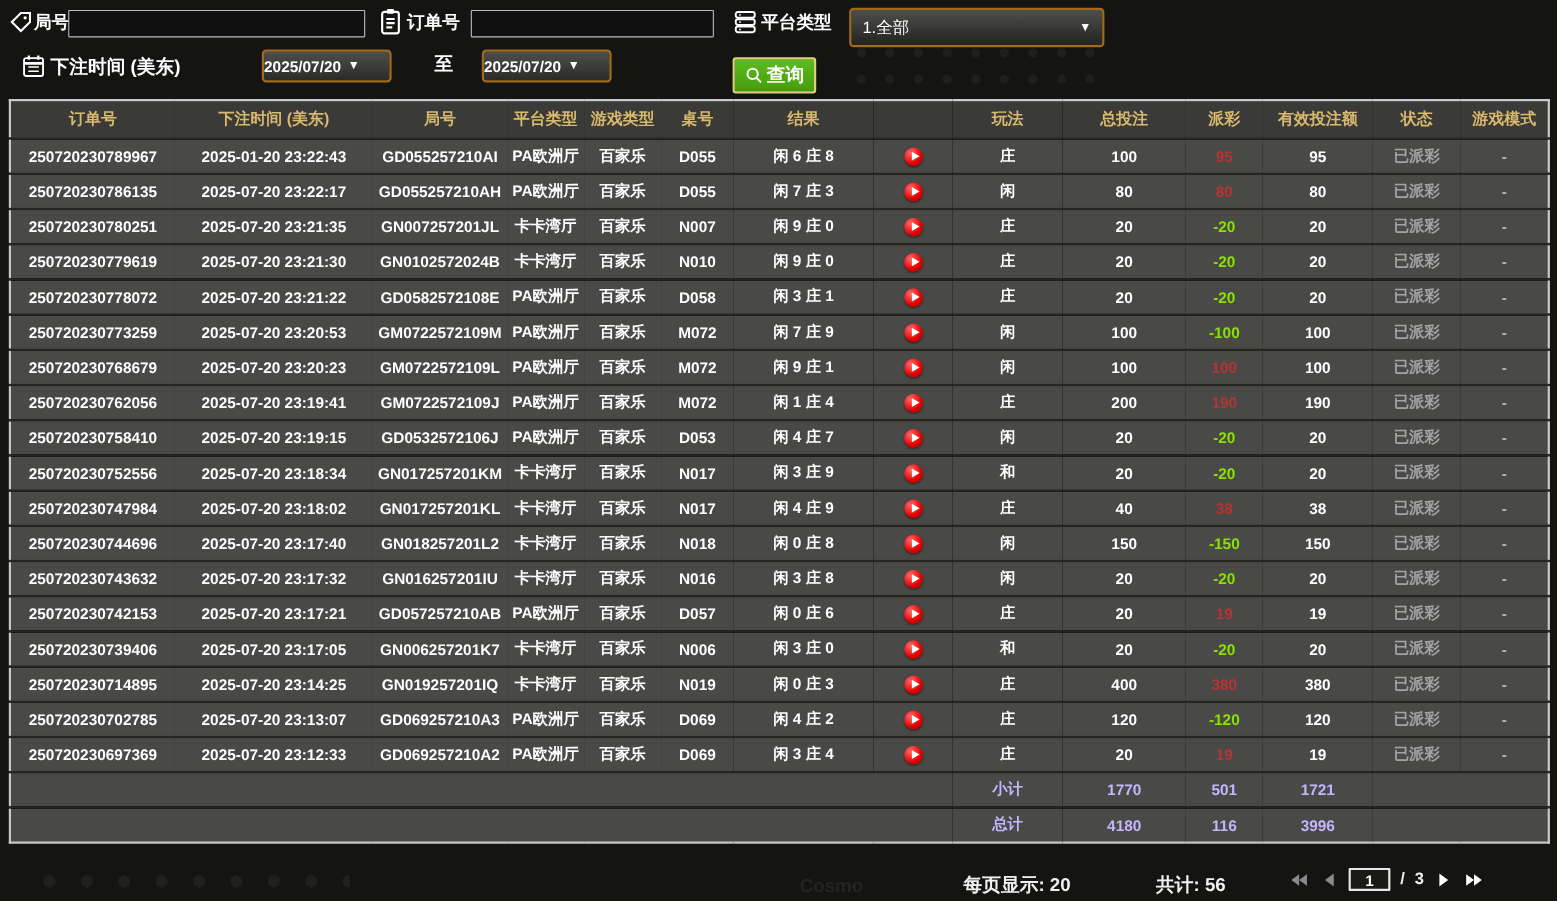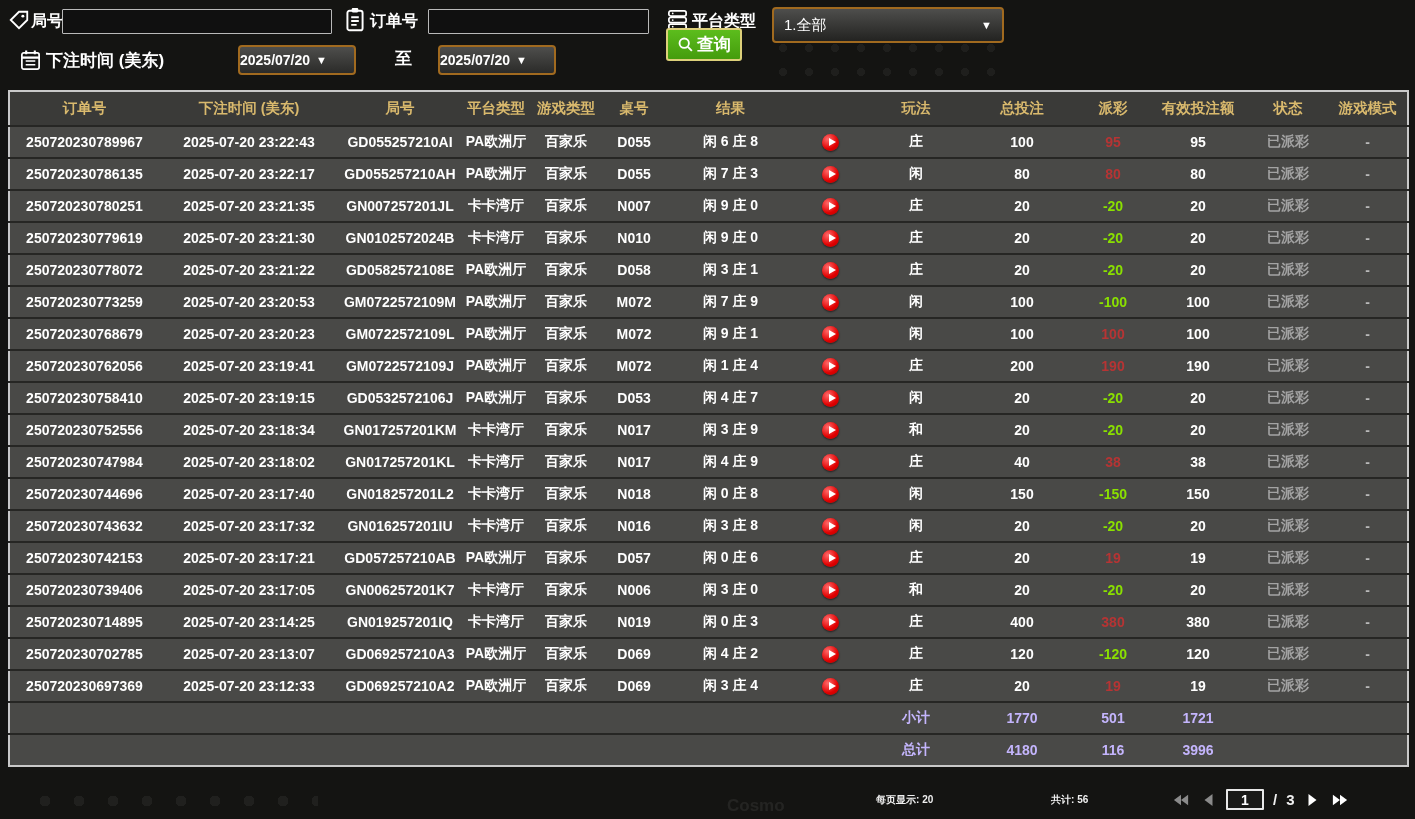--- a/index.html
+++ b/index.html
@@ -67,21 +67,21 @@
     width:17px;height:17px;border-radius:50%;display:inline-block;position:relative;vertical-align:middle;
     background:radial-gradient(circle at 35% 30%, #ff6b6b, #e00000 60%, #b30000);
     box-shadow:0 1px 2px rgba(0,0,0,.55);cursor:pointer;
   }
   .play-btn::after{
     content:'';position:absolute;left:7px;top:4.5px;
     border-left:7px solid #fff;border-top:4px solid transparent;border-bottom:4px solid transparent;
   }
 
   
-  .pbar-label{position:absolute;color:#f0f0f0;font-weight:700;font-size:10px;}
+  .pbar-label{position:absolute;color:#f0f0f0;font-weight:700;font-size:17px;}
   .pager{position:absolute;left:1172px;top:789px;display:flex;align-items:center;gap:9px;}
   .pager .nav{width:18px;height:18px;display:flex;align-items:center;justify-content:center;cursor:pointer;}
   .page-box{
     width:38px;height:21px;box-sizing:border-box;border:2px solid #e8e8e8;background:#1a1a18;
     color:#fff;font-weight:700;font-size:14px;text-align:center;outline:none;border-radius:1px;
   }
   .page-sep,.page-total{color:#f0f0f0;font-weight:700;font-size:15px;}
 </style>
 </head>
 <body>
@@ -136,21 +136,21 @@
 <span class="flabel" style="left:46px;top:51px;font-size:17px;">下注时间 (美东)</span>
 <div class="picker" style="left:238px;top:45px;width:118px;">
   <span>2025/07/20</span>
   <span class="caret">▼</span>
 </div>
 <span class="flabel" style="left:395px;top:49px;font-size:17px;">至</span>
 <div class="picker" style="left:438px;top:45px;width:118px;">
   <span>2025/07/20</span>
   <span class="caret">▼</span>
 </div>
-<div class="search-btn" style="left:666px;top:28px;min-width:76px;">
+<div class="search-btn" style="left:666px;top:52px;min-width:76px;">
   <span style="display:flex;">
     <svg width="17" height="17" viewBox="0 0 20 20" fill="none" stroke="#fff" stroke-width="2.2">
         <circle cx="8.5" cy="8.5" r="5.5"></circle>
         <path d="M12.8 12.8 L17.5 17.5"></path>
       </svg>
   </span>
   <span>查询</span>
 </div>
 
 <div class="tbl-wrap">
@@ -185,21 +185,21 @@
         <th>总投注</th>
         <th>派彩</th>
         <th>有效投注额</th>
         <th>状态</th>
         <th>游戏模式</th>
       </tr>
     </thead>
     <tbody id="rows">
         <tr>
           <td>250720230789967</td>
-          <td>2025-07-20 23:22:43</td>
+          <td>2025-01-20 23:22:43</td>
           <td>GD055257210AI</td>
           <td>PA欧洲厅</td>
           <td>百家乐</td>
           <td>D055</td>
           <td>闲 6 庄 8</td>
           <td><span class="play-btn"></span></td>
           <td>庄</td>
           <td>100</td>
           <td class="pos">95</td>
           <td>95</td>

